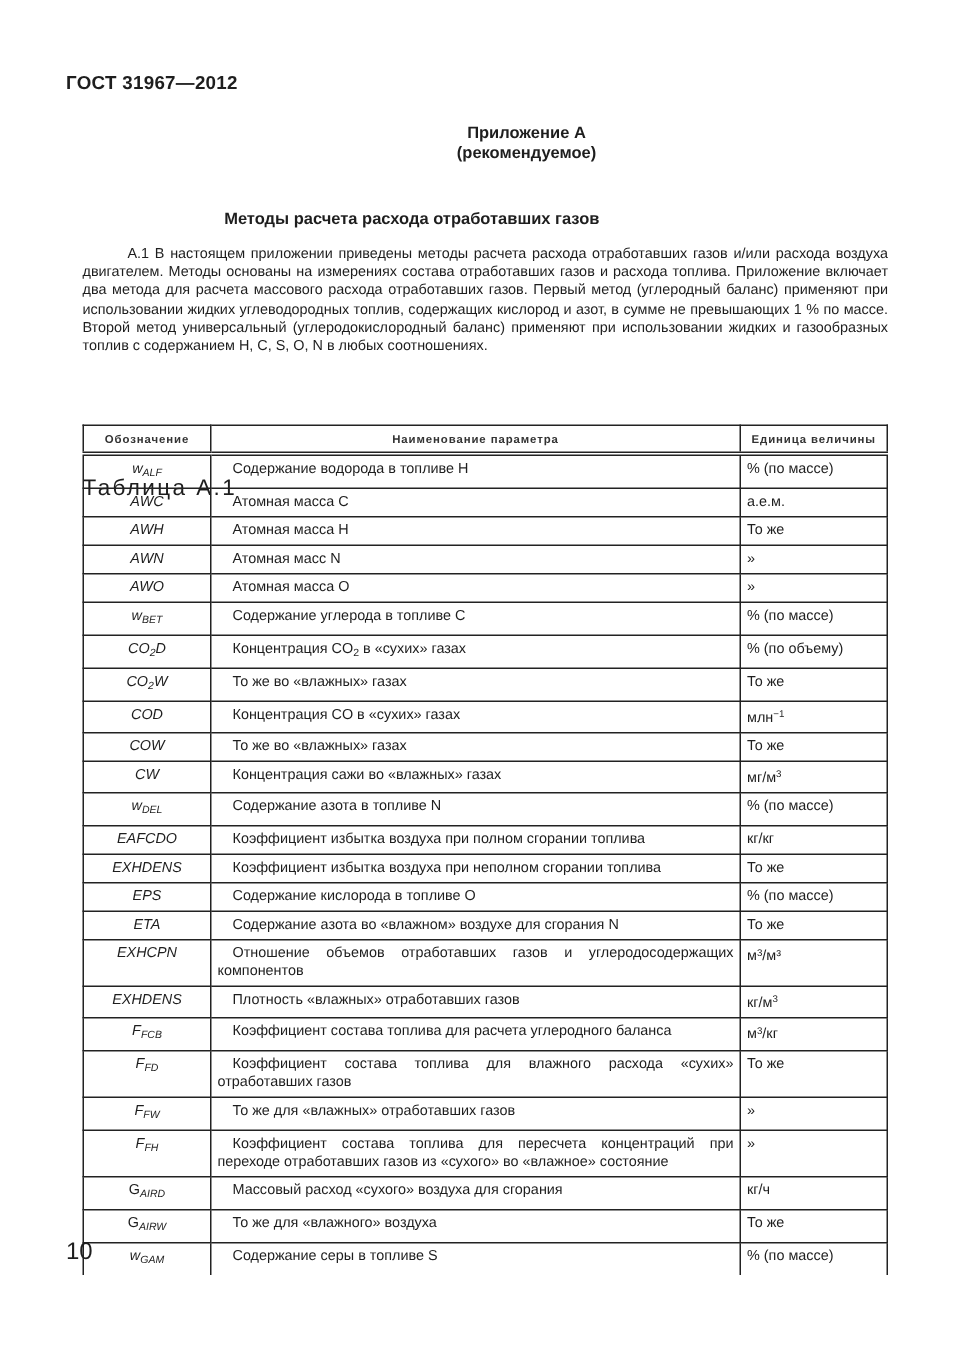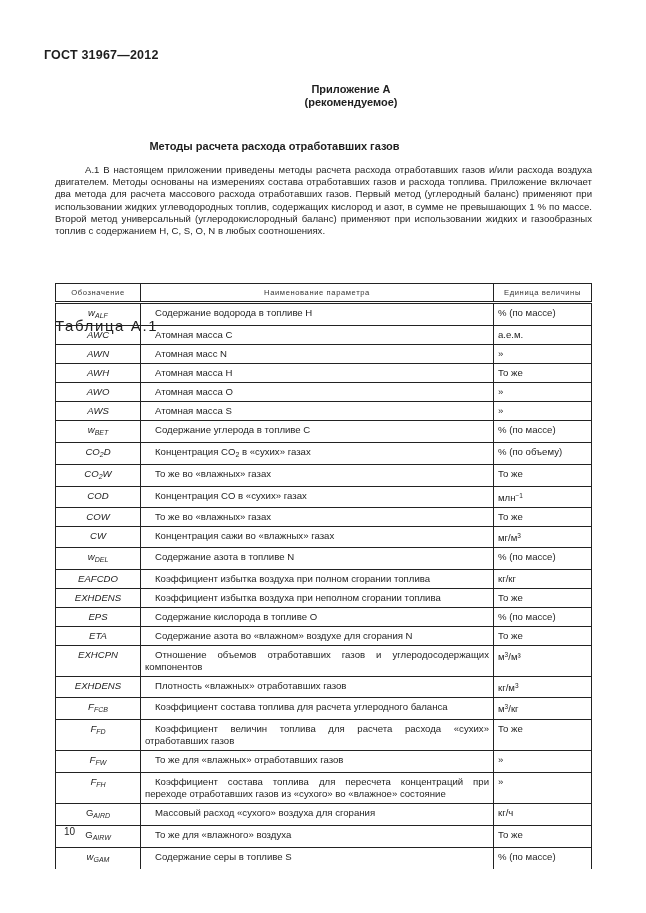--- a/index.html
+++ b/index.html
@@ -11,39 +11,39 @@
   .annex { position: absolute; left: 0; width: 646px; top: 83px; text-align: center; font-size: 11px; font-weight: bold; line-height: 13px; padding-left: 28px; }
   .title { position: absolute; left: 0; width: 549px; top: 140px; text-align: center; font-size: 11px; font-weight: bold; }
   .body-text { position: absolute; left: 55px; width: 537px; top: 164px; font-size: 9.6px; line-height: 12.2px; text-align: justify; }
   .body-text p { margin: 0; text-indent: 30px; }
   .table-caption { position: absolute; left: 55px; top: 269px; font-size: 15px; letter-spacing: 1.6px; margin-top: 48px; }
   table.params {
     position: absolute; left: 55px; top: 283px; width: 537px;
     border-collapse: collapse; font-size: 9.6px; table-layout: fixed;
   }
   table.params th {
-    font-weight: normal; font-size: 7.6px; letter-spacing: 0.6px; color: #333;
+    font-weight: bold; font-size: 7.6px; letter-spacing: 0.6px; color: #333;
     height: 17px; border: 1px solid #222; border-bottom: 3px double #222; padding: 0;
   }
   table.params td {
     border: 1px solid #222; padding: 3px 4px 3px 4px; vertical-align: top;
     line-height: 12px;
   }
   table.params tr.r td { height: 12px; }
   td.sym { text-align: center; font-style: italic; }
   td.sym.upright { font-style: normal; }
   td.name { text-align: justify; }
   td.name span.ind { display: inline-block; width: 10px; }
   td.unit { text-align: left; }
   sub { font-size: 7px; vertical-align: -2px; font-style: italic; }
   sup { font-size: 6.5px; vertical-align: 3px; }
   .col-sym { width: 85px; }
   .col-unit { width: 98px; }
   table.params tr.last td { border-bottom: none; }
-  .page-num { position: absolute; left: 44px; top: 826px; font-size: 10px; margin-left: 20px; }
+  .page-num { position: absolute; left: 44px; top: 826px; font-size: 16px; }
 </style>
 </head>
 <body>
 
 <div class="std-code">ГОСТ 31967—2012</div>
 
 <div class="annex">
   <div>Приложение А</div>
   <div>(рекомендуемое)</div>
 </div>
@@ -74,37 +74,32 @@
         <td class="sym"><span>w</span><sub>ALF</sub></td>
         <td class="name"><span class="ind"></span><span>Содержание водорода в топливе H</span></td>
         <td class="unit"><span>% (по массе)</span></td>
       </tr>
       <tr class="r">
         <td class="sym"><span>AWC</span></td>
         <td class="name"><span class="ind"></span><span>Атомная масса C</span></td>
         <td class="unit"><span>а.е.м.</span></td>
       </tr>
       <tr class="r">
+        <td class="sym"><span>AWH</span></td>
+        <td class="name"><span class="ind"></span><span>Атомная масса H</span></td>
+        <td class="unit"><span>То же</span></td>
+      </tr>
+      <tr class="r">
         <td class="sym"><span>AWN</span></td>
         <td class="name"><span class="ind"></span><span>Атомная масс N</span></td>
         <td class="unit"><span>»</span></td>
       </tr>
       <tr class="r">
-        <td class="sym"><span>AWH</span></td>
-        <td class="name"><span class="ind"></span><span>Атомная масса H</span></td>
-        <td class="unit"><span>То же</span></td>
-      </tr>
-      <tr class="r">
         <td class="sym"><span>AWO</span></td>
         <td class="name"><span class="ind"></span><span>Атомная масса O</span></td>
-        <td class="unit"><span>»</span></td>
-      </tr>
-      <tr class="r">
-        <td class="sym"><span>AWS</span></td>
-        <td class="name"><span class="ind"></span><span>Атомная масса S</span></td>
         <td class="unit"><span>»</span></td>
       </tr>
       <tr class="r">
         <td class="sym"><span>w</span><sub>BET</sub></td>
         <td class="name"><span class="ind"></span><span>Содержание углерода в топливе C</span></td>
         <td class="unit"><span>% (по массе)</span></td>
       </tr>
       <tr class="r">
         <td class="sym"><span>CO</span><sub>2</sub><span>D</span></td>
         <td class="name"><span class="ind"></span><span>Концентрация CO</span><sub style="font-style: normal;">2</sub><span>  в «сухих» газах</span></td>
@@ -165,21 +160,21 @@
         <td class="name"><span class="ind"></span><span>Плотность «влажных» отработавших газов</span></td>
         <td class="unit"><span>кг/м</span><sup>3</sup></td>
       </tr>
       <tr class="r">
         <td class="sym"><span>F</span><sub>FCB</sub></td>
         <td class="name"><span class="ind"></span><span>Коэффициент состава топлива для расчета углеродного баланса</span></td>
         <td class="unit"><span>м</span><sup>3</sup><span>/кг</span></td>
       </tr>
       <tr class="r">
         <td class="sym"><span>F</span><sub>FD</sub></td>
-        <td class="name"><span class="ind"></span><span>Коэффициент величин топлива для расчета расхода «сухих» отработавших газов</span></td>
+        <td class="name"><span class="ind"></span><span>Коэффициент состава топлива для влажного расхода «сухих» отработавших газов</span></td>
         <td class="unit"><span>То же</span></td>
       </tr>
       <tr class="r">
         <td class="sym"><span>F</span><sub>FW</sub></td>
         <td class="name"><span class="ind"></span><span>То же для «влажных» отработавших газов</span></td>
         <td class="unit"><span>»</span></td>
       </tr>
       <tr class="r">
         <td class="sym"><span>F</span><sub>FH</sub></td>
         <td class="name"><span class="ind"></span><span>Коэффициент состава топлива для пересчета концентраций при переходе отработавших газов из «сухого» во «влажное» состояние</span></td>

